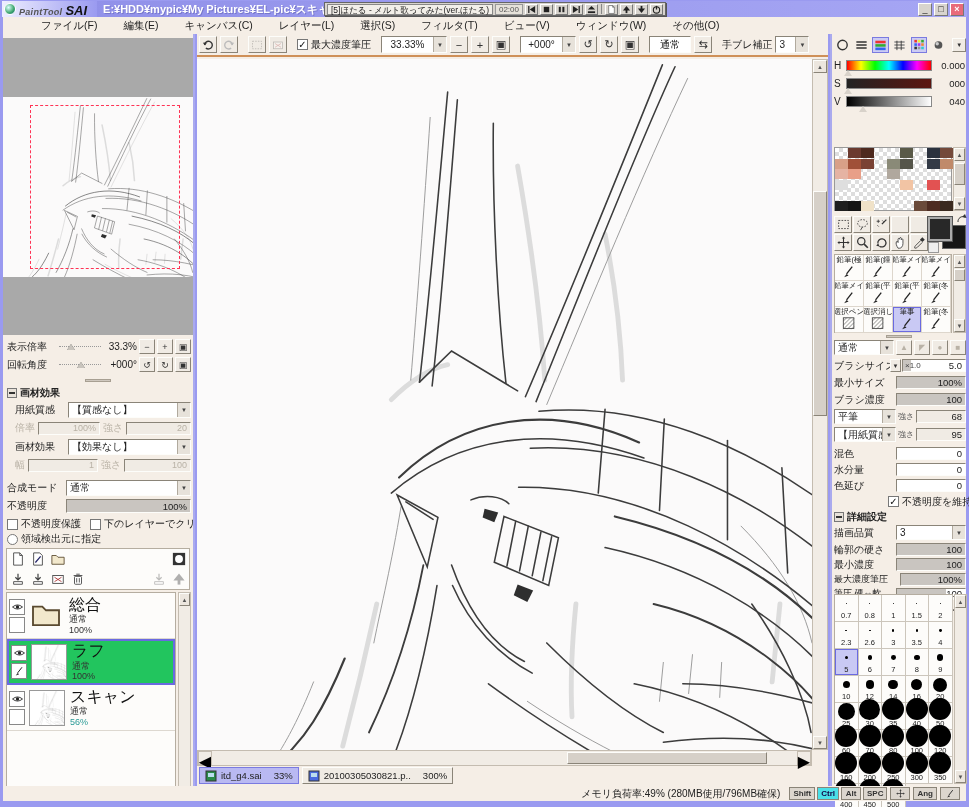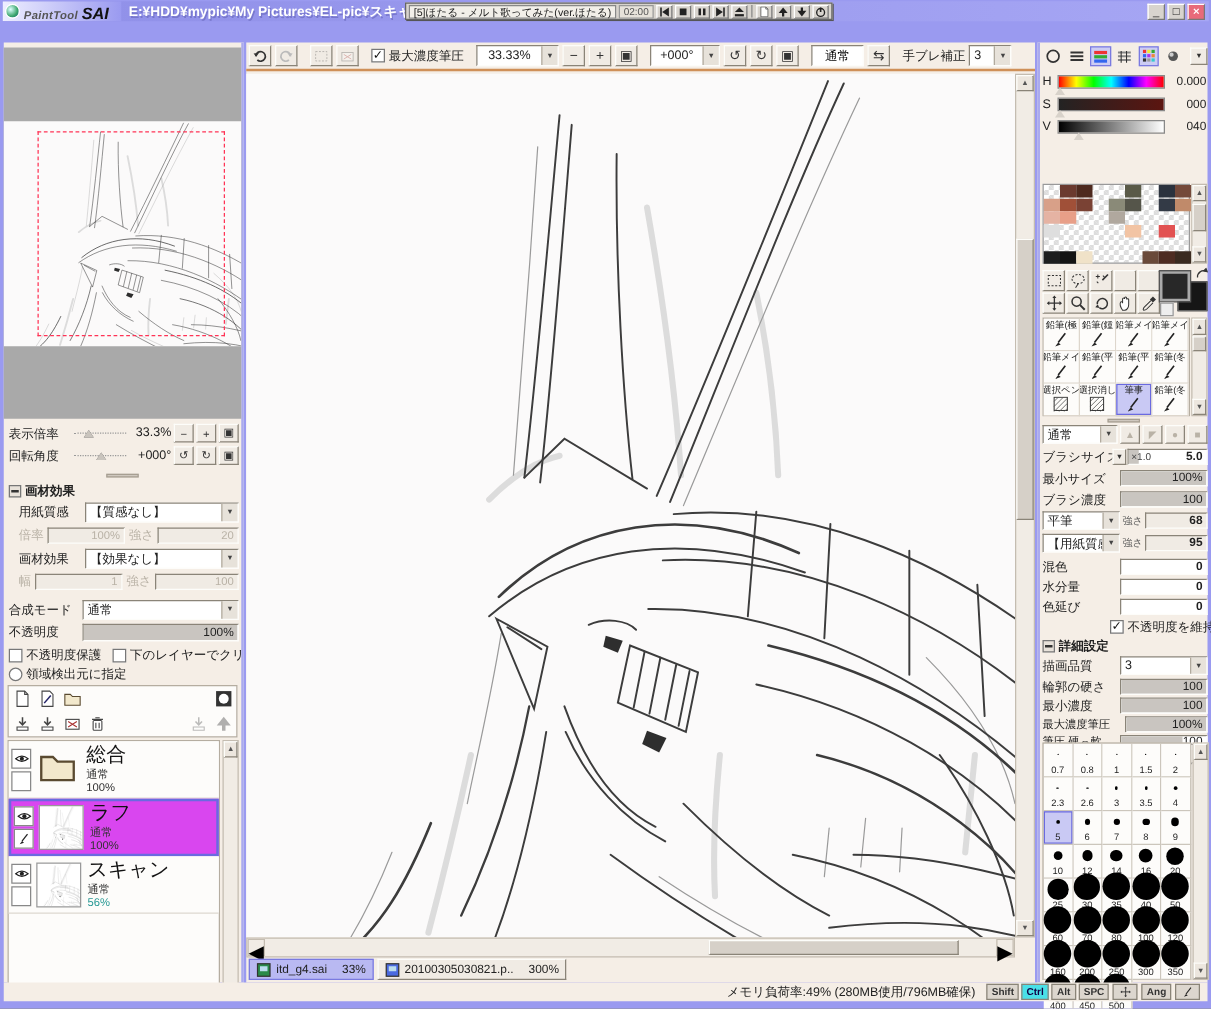--- a/index.html
+++ b/index.html
@@ -66,21 +66,21 @@
 .inrow{position:absolute;display:flex;align-items:center;gap:3px;}
 .minibar{position:relative;height:13px;background:#f0ebe4;border:1px solid;border-color:#8a8478 #fdfdfa #fdfdfa #8a8478;}
 .minibar .val{position:absolute;right:3px;top:0;bottom:0;display:flex;align-items:center;font-size:9px;color:#b9b2a6;}
 
 #layer-tools{position:absolute;left:3px;width:184px;height:42px;background:#fdfcfa;border:1px solid #b5ada0;}
 .ltrow{display:flex;align-items:center;height:20px;padding:1px 2px;gap:3px;}
 .licon{width:17px;height:17px;display:flex;align-items:center;justify-content:center;}
 .licon svg{width:14px;height:14px;}
 #layer-list{position:absolute;left:3px;width:170px;background:#fdfcfa;border:1px solid #b5ada0;}
 .layer-row{position:relative;height:46px;border-bottom:1px solid #ddd8d0;display:flex;align-items:center;padding:2px;background:#fdfcfa;}
-.layer-row.sel{background:#d946ef;border:2px solid #6a6ae0;}
+.layer-row.sel{background:#22c55e;border:2px solid #6a6ae0;}
 .lr-toggles{display:flex;flex-direction:column;gap:2px;margin-right:4px;}
 .tgl{width:16px;height:16px;background:#fff;border:1px solid #888;display:flex;align-items:center;justify-content:center;}
 .tgl svg{width:13px;height:10px;}
 .lthumb{width:36px;height:36px;background:#fff;border:1px solid #999;margin-right:5px;overflow:hidden;flex:none;}
 .linfo{display:flex;flex-direction:column;line-height:1.15;}
 .lname{font-size:16px;color:#111;}
 .lmode{font-size:9px;color:#333;}
 .lop{font-size:9px;color:#333;}
 
 #ctoolbar{position:absolute;left:0;top:0;right:0;height:23px;display:flex;align-items:center;gap:3px;padding-left:2px;border-bottom:2px solid #cf9058;}
@@ -113,21 +113,21 @@
 #swapcol{position:absolute;right:-2px;top:-3px;width:12px;height:12px;}
 #transbtn{position:absolute;left:0;bottom:0;width:11px;height:11px;background:#eee;border:1px solid #999;}
 #brushgrid{position:absolute;left:2px;top:220px;width:118px;height:79px;background:#fdfcfa;border:1px solid #b5ada0;display:grid;grid-template-columns:repeat(4,29px);grid-auto-rows:26px;}
 .bcell{border-right:1px solid #ddd6cc;border-bottom:1px solid #ddd6cc;display:flex;flex-direction:column;align-items:center;overflow:hidden;background:#fdfcfa;}
 .bcell.sel{background:#c9c9f4;box-shadow:inset 0 0 0 1px #6a6ae0;}
 .bcell .bn{font-size:7.5px;color:#222;white-space:nowrap;line-height:10px;}
 .bcell svg{width:14px;height:13px;}
 .setrow{position:absolute;left:2px;display:flex;align-items:center;height:15px;}
 .setrow .sl{font-size:10px;color:#222;width:62px;white-space:nowrap;}
 .sbox{position:relative;height:13px;}
-.sbox .val{position:absolute;right:3px;top:0;bottom:0;display:flex;align-items:center;font-size:9.5px;color:#222;font-weight:bold;}
+.sbox .val{position:absolute;right:3px;top:0;bottom:0;display:flex;align-items:center;font-size:9.5px;color:#222;}
 .stiny{font-size:8px;color:#555;margin:0 2px;}
 .shapebtn{width:16px;height:15px;margin-left:2px;color:#b9b2a6;font-size:8px;}
 .sizegrid{position:absolute;left:2px;top:560px;width:119px;bottom:2px;background:#d9d4cc;border:1px solid #b5ada0;display:grid;grid-template-columns:repeat(5,23.5px);grid-auto-rows:27px;align-content:start;}
 .szcell{background:#fdfcfa;border-right:1px solid #ccc6bc;border-bottom:1px solid #ccc6bc;display:flex;flex-direction:column;align-items:center;justify-content:flex-end;padding-bottom:1px;}
 .szcell.sel{background:#c9c9f4;box-shadow:inset 0 0 0 1px #6a6ae0;}
 .szdot{border-radius:50%;background:#000;flex:none;margin:auto;}
 .szn{font-size:7.5px;color:#222;line-height:8px;}
 
 #memtext{font-size:10px;color:#222;margin-right:6px;}
 .badge{height:13px;min-width:20px;padding:0 3px;background:#dcd6ce;border:1px solid #8a8478;font-size:8px;font-weight:bold;color:#333;display:flex;align-items:center;justify-content:center;}
@@ -408,20 +408,31 @@
           </svg>
         </span>
     </div>
     <div id="winbtns">
       <span class="wbtn">_</span>
       <span class="wbtn">□</span>
       <span class="wbtn close">×</span>
     </div>
   </div>
 
+  <div id="menubar">
+      <span class="menu-item">ファイル(F)</span>
+      <span class="menu-item">編集(E)</span>
+      <span class="menu-item">キャンバス(C)</span>
+      <span class="menu-item">レイヤー(L)</span>
+      <span class="menu-item">選択(S)</span>
+      <span class="menu-item">フィルタ(T)</span>
+      <span class="menu-item">ビュー(V)</span>
+      <span class="menu-item">ウィンドウ(W)</span>
+      <span class="menu-item">その他(O)</span>
+    </div>
 
   <div id="leftpanel" class="panel">
     <div id="nav-view">
       <div id="nav-img">
         <svg style="width:190px;height:180px" viewBox="0 0 633 710" preserveAspectRatio="none">
             <use href="#sketch"></use>
           </svg>
       </div>
       <div id="nav-rect" style="left:27px;top:67px;width:150px;height:164px"></div>
     </div>

